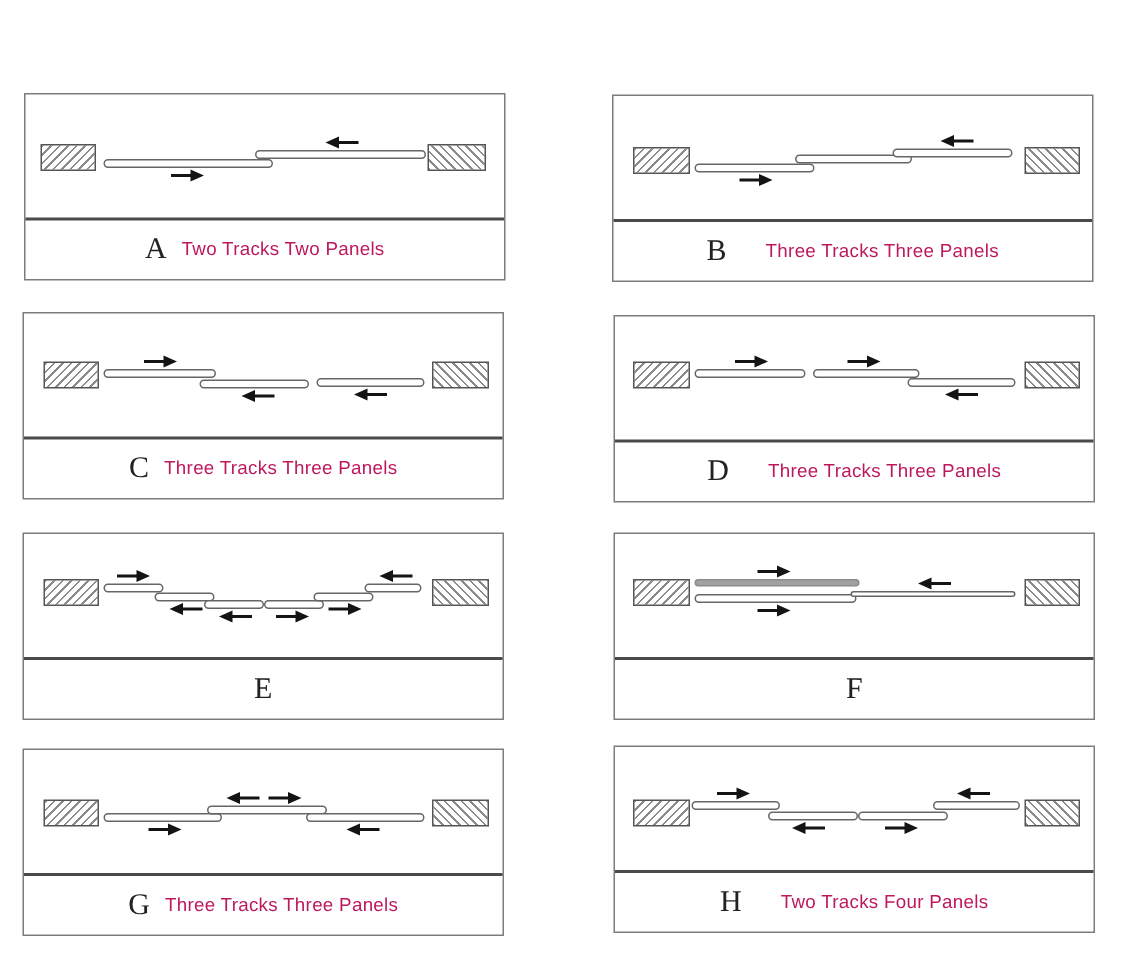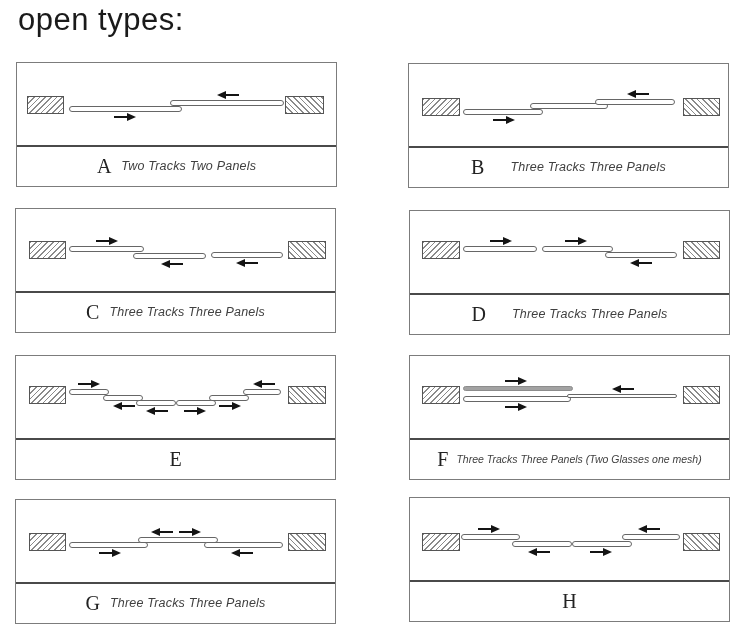--- a/index.html
+++ b/index.html
@@ -6,21 +6,21 @@
   .page{position:relative;width:747px;height:638px;background:#fff;overflow:hidden;
         font-family:"Liberation Sans",sans-serif;}
   .title{position:absolute;left:18px;top:2px;font-size:31px;font-weight:400;color:#1a1a1a;
          margin:0;font-family:"Liberation Sans",sans-serif;letter-spacing:0.5px;}
   .panel{position:absolute;width:321px;height:125px;border:1px solid #7c7c7c;
          box-sizing:border-box;background:#fff;}
   .diagram{position:relative;width:100%;height:84px;border-bottom:2px solid #4a4a4a;
            box-sizing:border-box;}
   .caption{height:37px;display:flex;align-items:center;justify-content:center;}
   .letter{font-family:"Liberation Serif",serif;font-size:20px;color:#222;line-height:1;}
-  .cap-text{font-size:12.5px;color:#404040;letter-spacing:0.2px;font-style:italic;}
+  .cap-text{font-size:12.5px;color:#be185d;letter-spacing:0.2px;}
   .g-narrow .caption{gap:10px;}
   .g-wide .caption{gap:26px;}
   .g-tight .caption{gap:8px;}
   .small-cap .cap-text{font-size:10.5px;letter-spacing:0;}
   
   .block{position:absolute;border:1px solid #555;box-sizing:border-box;}
   .hatch-l{background:repeating-linear-gradient(135deg,#8a8a8a 0px,#8a8a8a 1px,#ffffff 1px,#ffffff 4px);}
   .hatch-r{background:repeating-linear-gradient(45deg,#8a8a8a 0px,#8a8a8a 1px,#ffffff 1px,#ffffff 4px);}
   .bar{position:absolute;background:#fff;border:1px solid #666;border-radius:3px;box-sizing:border-box;}
   .bar.gray{background:#a2a2a2;border-color:#8c8c8c;}
@@ -30,21 +30,20 @@
   .arrow.right .a-line{left:0;}
   .arrow.left  .a-line{left:7px;}
   .a-head{top:0;width:0;height:0;border-top:4px solid transparent;border-bottom:4px solid transparent;}
   .arrow.right .a-head{right:0;border-left:9px solid #141414;}
   .arrow.left  .a-head{left:0;border-right:9px solid #141414;}
 </style>
 </head>
 <body>
 
 <div class="page">
-  <h1 class="title">open types:</h1>
 
   <div class="panel g-narrow" style="left:16px;top:62px;">
     <div class="diagram">
         <div class="block hatch-l" style="left: 10px; top: 33px; width: 37px; height: 18px;"></div>
         <div class="bar" style="left: 52px; top: 43px; width: 113px; height: 6px;"></div>
         <div class="bar" style="left: 153px; top: 37px; width: 114px; height: 6px;"></div>
         <div class="arrow right" style="left: 97px; top: 50px;">
           <i class="a-line"></i>
           <i class="a-head"></i>
         </div>
@@ -189,21 +188,20 @@
           <i class="a-head"></i>
         </div>
         <div class="arrow left" style="left: 202px; top: 29px;">
           <i class="a-line"></i>
           <i class="a-head"></i>
         </div>
         <div class="block hatch-r" style="left: 273px; top: 30px; width: 37px; height: 18px;"></div>
       </div>
     <div class="caption">
       <span class="letter">F</span>
-      <span class="cap-text">Three Tracks Three Panels (Two Glasses one mesh)</span>
     </div>
   </div>
 
   <div class="panel g-narrow" style="left:15px;top:499px;">
     <div class="diagram">
         <div class="block hatch-l" style="left: 13px; top: 33px; width: 37px; height: 18px;"></div>
         <div class="bar" style="left: 53px; top: 42px; width: 79px; height: 6px;"></div>
         <div class="bar" style="left: 122px; top: 37px; width: 80px; height: 6px;"></div>
         <div class="bar" style="left: 188px; top: 42px; width: 79px; height: 6px;"></div>
         <div class="arrow right" style="left: 83px; top: 49px;">
@@ -250,15 +248,16 @@
           <i class="a-head"></i>
         </div>
         <div class="arrow left" style="left: 228px; top: 27px;">
           <i class="a-line"></i>
           <i class="a-head"></i>
         </div>
         <div class="block hatch-r" style="left: 273px; top: 35px; width: 37px; height: 18px;"></div>
       </div>
     <div class="caption">
       <span class="letter">H</span>
+      <span class="cap-text">Two Tracks Four Panels</span>
     </div>
   </div>
 </div>
 
 </body></html>

